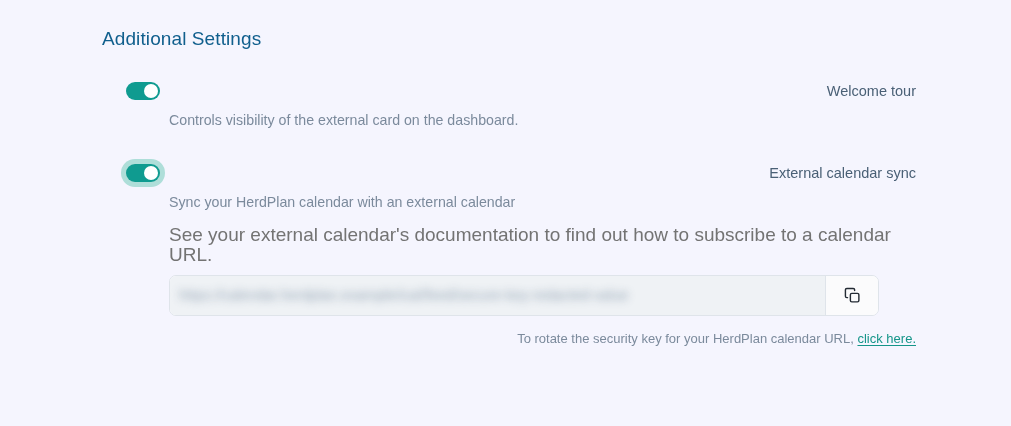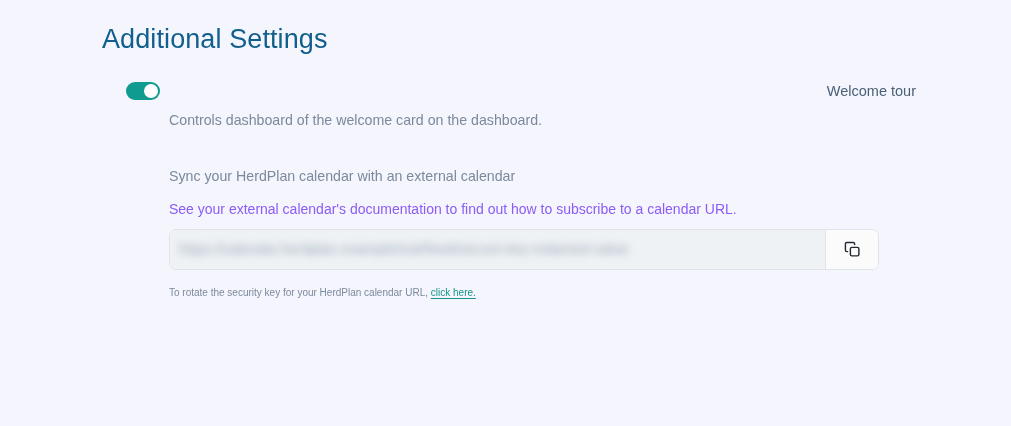--- a/index.html
+++ b/index.html
@@ -20,21 +20,21 @@
     width: 1011px;
     height: 426px;
     background: #f5f5fe;
     box-sizing: border-box;
   }
 
   .page-title {
     position: absolute;
     left: 102px;
     top: 22px;
-    font-size: 27px;
+    font-size: 19px;
     font-weight: 500;
     letter-spacing: 0.1px;
     color: #105f8d;
     line-height: 34px;
     white-space: nowrap;
   }
 
   
   .settings-list {
     position: absolute;
@@ -106,22 +106,22 @@
     margin-left: 43px;
     margin-top: 6px;
     font-size: 14.2px;
     color: #7b8a9c;
     line-height: 20px;
   }
 
   .setting-note {
     margin-left: 43px;
     margin-top: 13px;
-    font-size: 14px;
-    color: #8b5cf6;
+    font-size: 19px;
+    color: #737373;
     line-height: 20px;
   }
 
   
   .url-row {
     margin-left: 43px;
     margin-top: 10px;
     display: flex;
     align-items: stretch;
     width: 710px;
@@ -163,25 +163,26 @@
     display: flex;
     align-items: center;
     justify-content: center;
     cursor: pointer;
   }
   .copy-button svg {
     display: block;
   }
 
   .rotate-line {
-    margin-left: 43px;
+    margin-left: 29px;
     margin-top: 13px;
-    font-size: 10px;
+    font-size: 13px;
     color: #7b8a9c;
     line-height: 20px;
+    text-align: right;
   }
   .rotate-line .link {
     color: #159589;
     text-decoration: underline;
     text-underline-offset: 2px;
     cursor: pointer;
   }
 
   .gap-1 { height: 30px; }
   .gap-2 { height: 33px; }
@@ -197,26 +198,34 @@
 
     <div class="setting-row">
       <div class="setting-head">
         <div class="toggle-wrap">
           <div class="toggle">
             <span class="knob"></span>
           </div>
         </div>
         <div class="setting-label">Welcome tour</div>
       </div>
-      <div class="setting-desc">Controls dashboard of the welcome card on the dashboard.</div>
+      <div class="setting-desc">Controls visibility of the external card on the dashboard.</div>
     </div>
 
     <div class="gap-1"></div>
 
     <div class="setting-row">
+      <div class="setting-head">
+        <div class="toggle-wrap focused">
+          <div class="toggle">
+            <span class="knob"></span>
+          </div>
+        </div>
+        <div class="setting-label">External calendar sync</div>
+      </div>
 
       <div class="setting-desc">Sync your HerdPlan calendar with an external calendar</div>
 
       <div class="setting-note">See your external calendar's documentation to find out how to subscribe to a calendar URL.</div>
 
       <div class="url-row">
         <div class="url-field">
           <div class="blurred">https://calendar.herdplan.example/ical/feed/secure-key-redacted-value</div>
         </div>
         <div class="copy-button">

